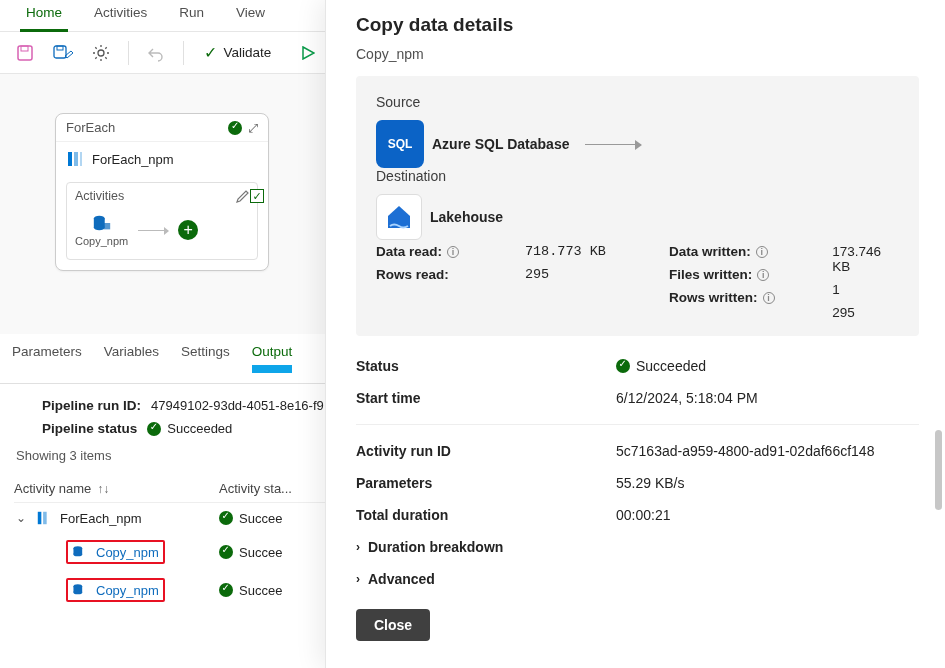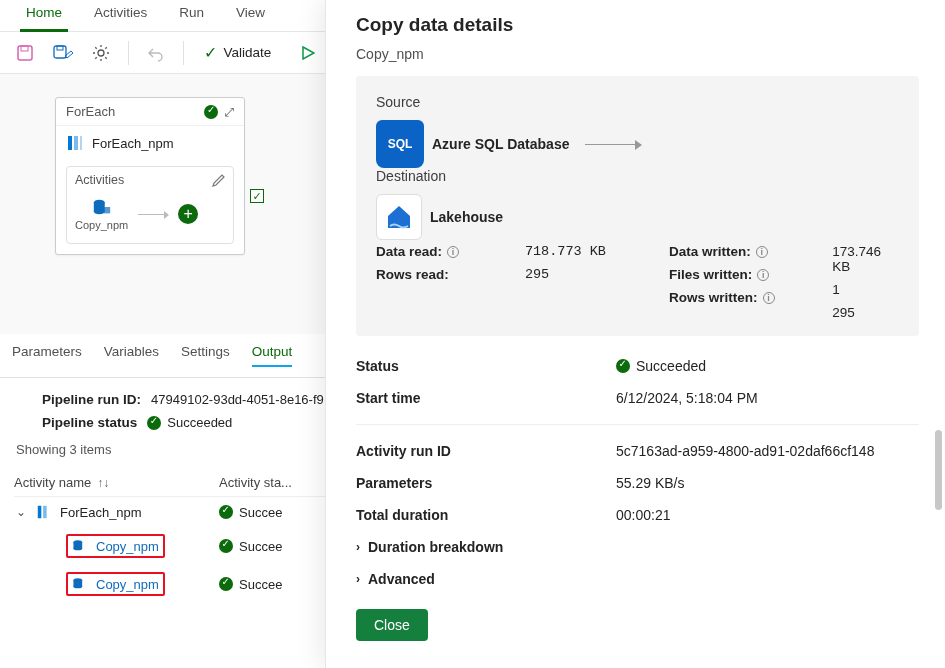--- a/index.html
+++ b/index.html
@@ -14,21 +14,21 @@
   
   .toolbar { display: flex; align-items: center; height: 42px; padding: 0 8px; gap: 4px; border-bottom: 1px solid #e6e6e6; }
   .tbtn { width: 34px; height: 32px; display: flex; align-items: center; justify-content: center; cursor: pointer; border-radius: 3px; }
   .divider { width: 1px; height: 24px; background: #e0e0e0; margin: 0 6px; }
   .validate { display: flex; align-items: center; gap: 6px; padding: 0 10px; cursor: pointer; font-size: 13.5px; }
   .validate .check { color: #0b6a0b; font-size: 16px; }
   .disabled { opacity: 0.4; }
 
   
   .canvas { height: 260px; background: #f9f9f9; position: relative; }
-  .foreach-card { position: absolute; left: 55px; top: 23px; width: 190px; background: #fff; border: 1px solid #ccc; border-radius: 3px; box-shadow: 0 1px 2px rgba(0,0,0,0.05); }
+  .foreach-card { position: absolute; left: 55px; top: 39px; width: 214px; background: #fff; border: 1px solid #ccc; border-radius: 8px; box-shadow: 0 1px 2px rgba(0,0,0,0.05); }
   .foreach-head { display: flex; align-items: center; justify-content: space-between; padding: 6px 10px; border-bottom: 1px solid #f0f0f0; }
   .foreach-head .lbl { color: #555; font-size: 13px; }
   .foreach-head .icons { display: flex; gap: 6px; align-items: center; }
   .succ-dot { width: 14px; height: 14px; background: #0b6a0b; border-radius: 50%; position: relative; }
   .succ-dot::after { content: "✓"; color: #fff; font-size: 10px; position: absolute; left: 2.5px; top: -1px; }
   .collapse-ic { font-size: 12px; color: #555; cursor: pointer; }
   .foreach-name { display: flex; align-items: center; gap: 8px; padding: 8px 10px; }
   .loop-ic svg { fill: #0078d4; }
   .activities { margin: 6px 10px 10px; border: 1px solid #e0e0e0; border-radius: 4px; padding: 6px 8px 12px; position: relative; }
   .activities .hd { display: flex; justify-content: space-between; align-items: center; color: #555; font-size: 12.5px; padding-bottom: 6px; }
@@ -37,21 +37,21 @@
   .sql-ic svg { width: 20px; height: 20px; }
   .arrow-line { flex: 0 0 30px; height: 1px; background: #bbb; position: relative; }
   .arrow-line::after { content: ""; position: absolute; right: -1px; top: -3px; border-left: 5px solid #bbb; border-top: 4px solid transparent; border-bottom: 4px solid transparent; }
   .plus-circ { width: 20px; height: 20px; background: #0b6a0b; border-radius: 50%; color:#fff; font-size: 16px; line-height: 19px; text-align: center; cursor: pointer; }
   .cp { font-size: 11px; color: #555; margin-top: 2px; text-align: left; }
   .chkflag { position: absolute; left: 250px; top: 115px; color: #0b6a0b; border: 1px solid #0b6a0b; background:#fff; width: 14px; height: 14px; font-size: 11px; text-align: center; line-height: 13px; }
 
   
   .lowtabs { display: flex; gap: 22px; padding: 10px 12px; border-bottom: 1px solid #e0e0e0; background:#fff; }
   .lowtab { font-size: 13.5px; color: #505050; padding-bottom: 6px; cursor: pointer; }
-  .lowtab.active { color: #0b6a0b; border-bottom: 2px solid #0ea5e9; }
+  .lowtab.active { color: #0b6a0b; border-bottom: 8px solid #0ea5e9; }
 
   
   .output { padding: 10px 14px; background:#fff; }
   .kv { display: flex; align-items: center; gap: 10px; padding: 4px 0; }
   .kv .k { font-weight: 600; font-size: 13.5px; padding-left: 28px; }
   .succ-inline { display: inline-flex; align-items: center; gap: 6px; }
   .showing { color: #555; padding: 8px 2px 4px; }
   .tbl { margin-top: 8px; }
   .thead { display: flex; border-bottom: 1px solid #eee; padding: 6px 0; }
   .thead .c1 { width: 205px; font-size: 13px; color:#444; display:flex; align-items:center; gap:6px; }
@@ -85,21 +85,21 @@
   .stat-v { font-size: 13.5px; }
   .info { width: 12px; height: 12px; border: 1px solid #888; border-radius: 50%; font-size: 9px; color:#888; line-height: 10px; text-align:center; }
 
   .details { padding-top: 14px; }
   .drow { display:flex; padding: 8px 0; }
   .drow .dk { width: 260px; font-size: 14px; font-weight: 600; }
   .drow .dv { font-size: 14px; display:flex; align-items:center; gap:6px; }
   .hr { border: none; border-top: 1px solid #eee; margin: 10px 0; }
   .exp { display:flex; align-items:center; gap: 8px; padding: 8px 0; font-size: 14px; font-weight:600; cursor:pointer; }
   .exp .chv { font-size: 12px; }
-  .close-btn { margin-top: 14px; background: #15803d; color:#fff; border:none; padding: 8px 18px; border-radius: 4px; font-size: 14px; font-weight:400; cursor:pointer;text-align:center; }
+  .close-btn { margin-top: 14px; background: #404040; color:#fff; border:none; padding: 8px 18px; border-radius: 4px; font-size: 14px; font-weight:700; cursor:pointer;text-align:center; }
   .scrollind { position:absolute; right:3px; top:430px; width:7px; height:80px; background:#c7c7c7; border-radius:4px; }
 
   svg { display:block; }
 </style>
 </head>
 <body>
 
 <div class="tabs">
   <div class="tab active">Home</div>
   <div class="tab">Activities</div>

